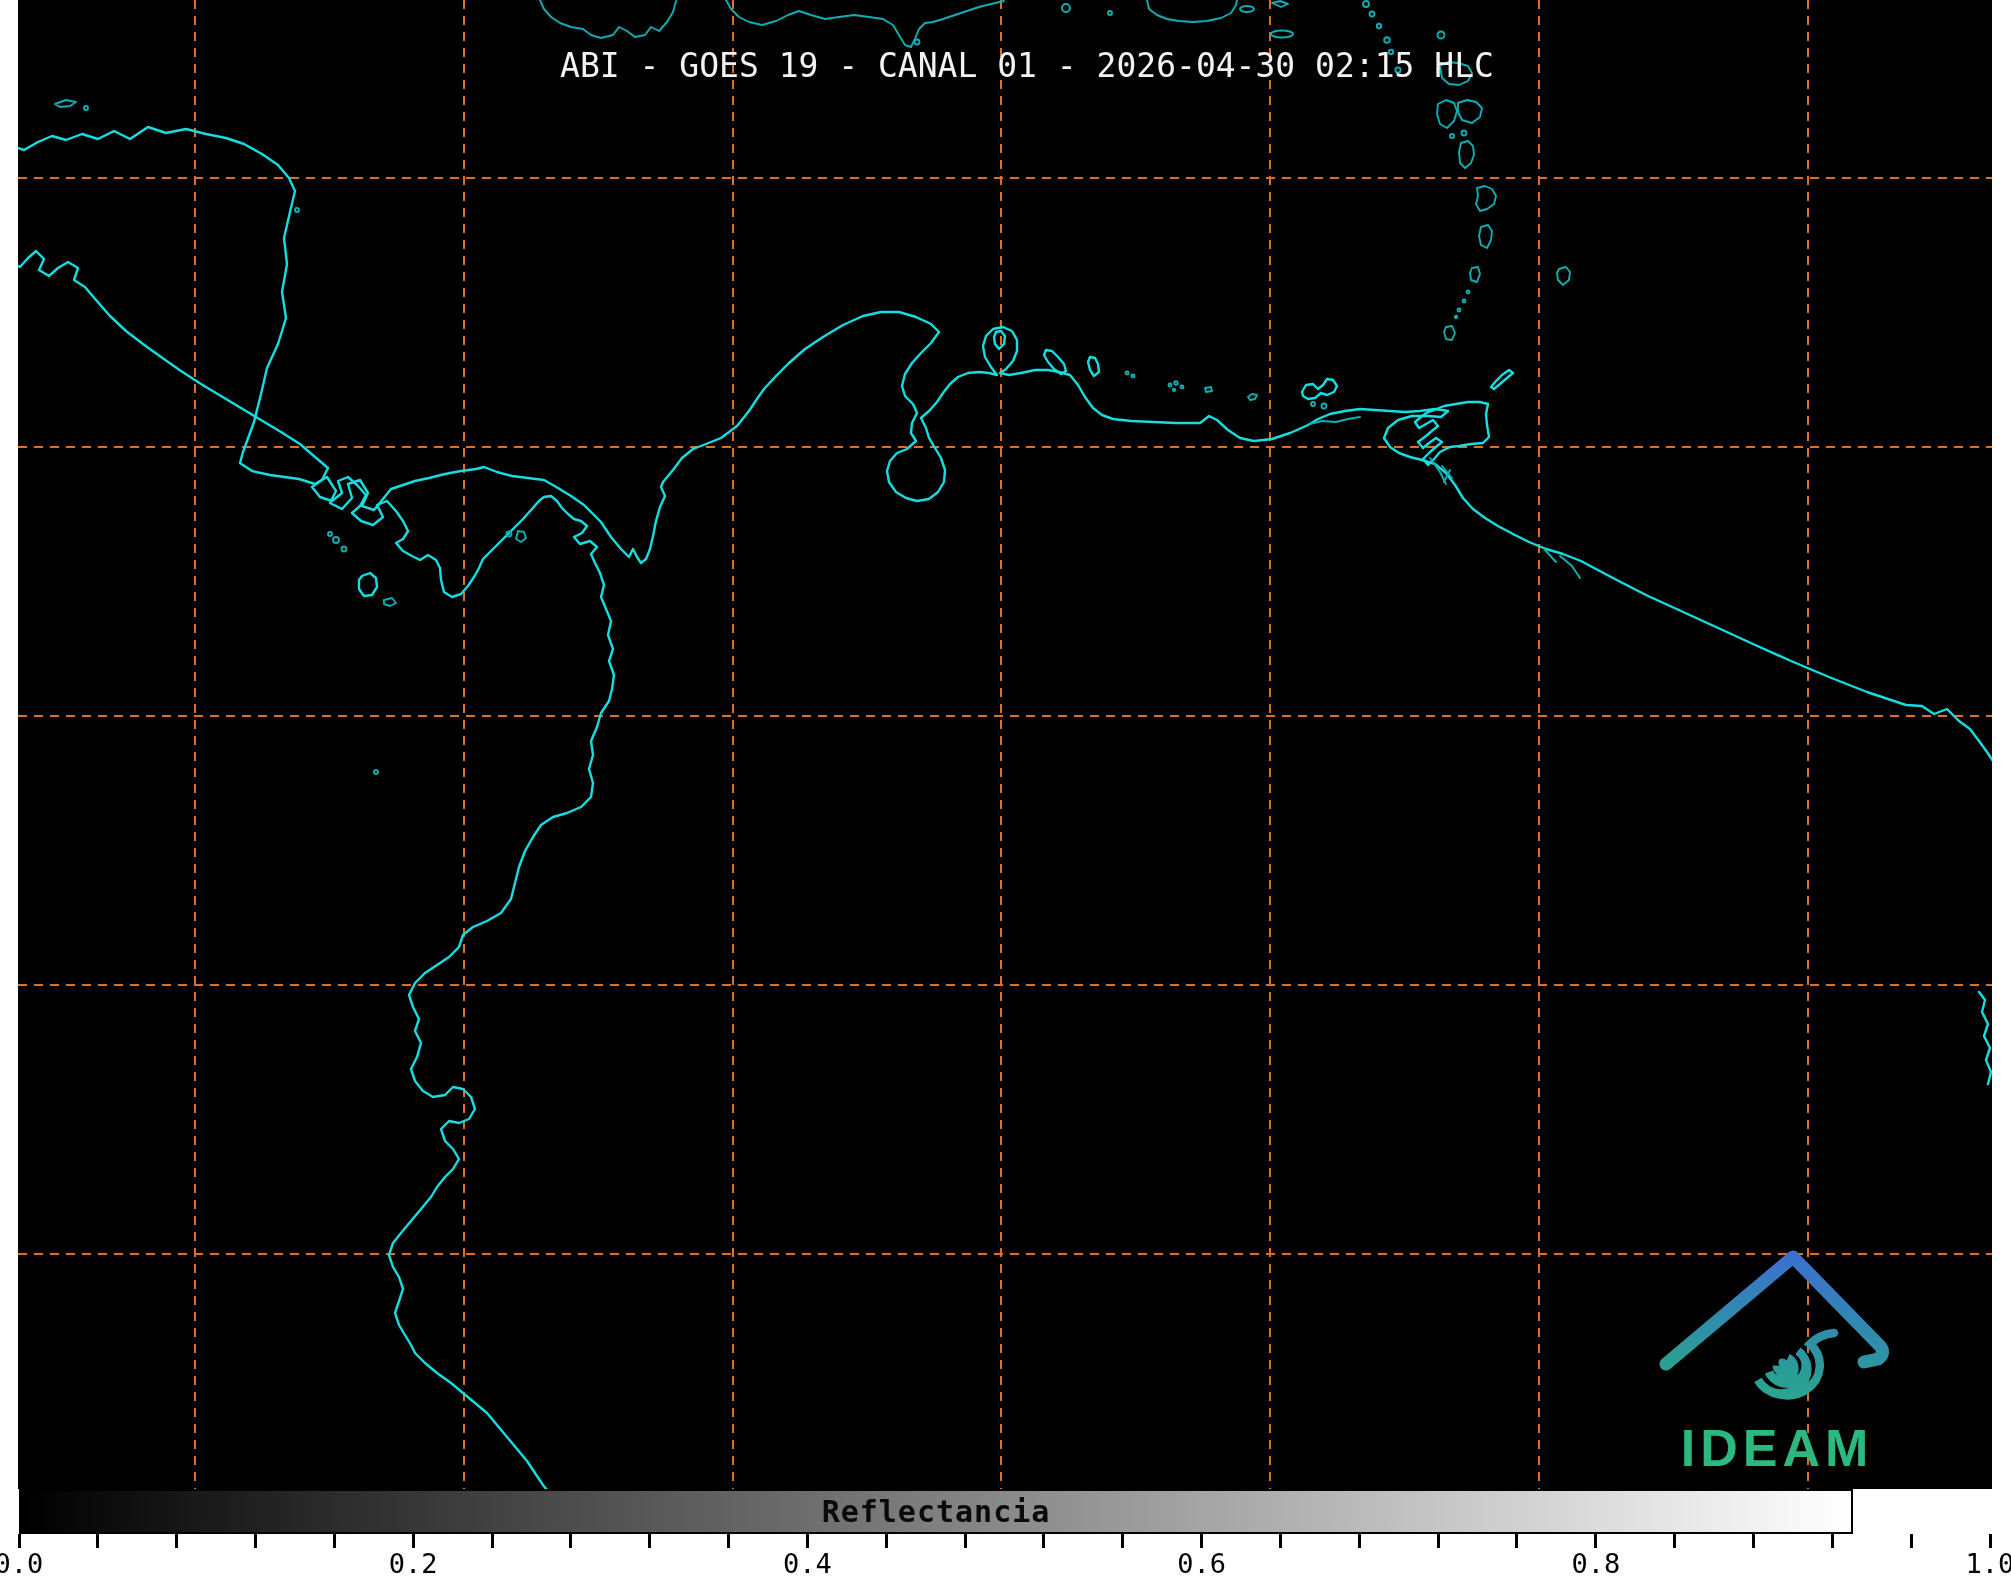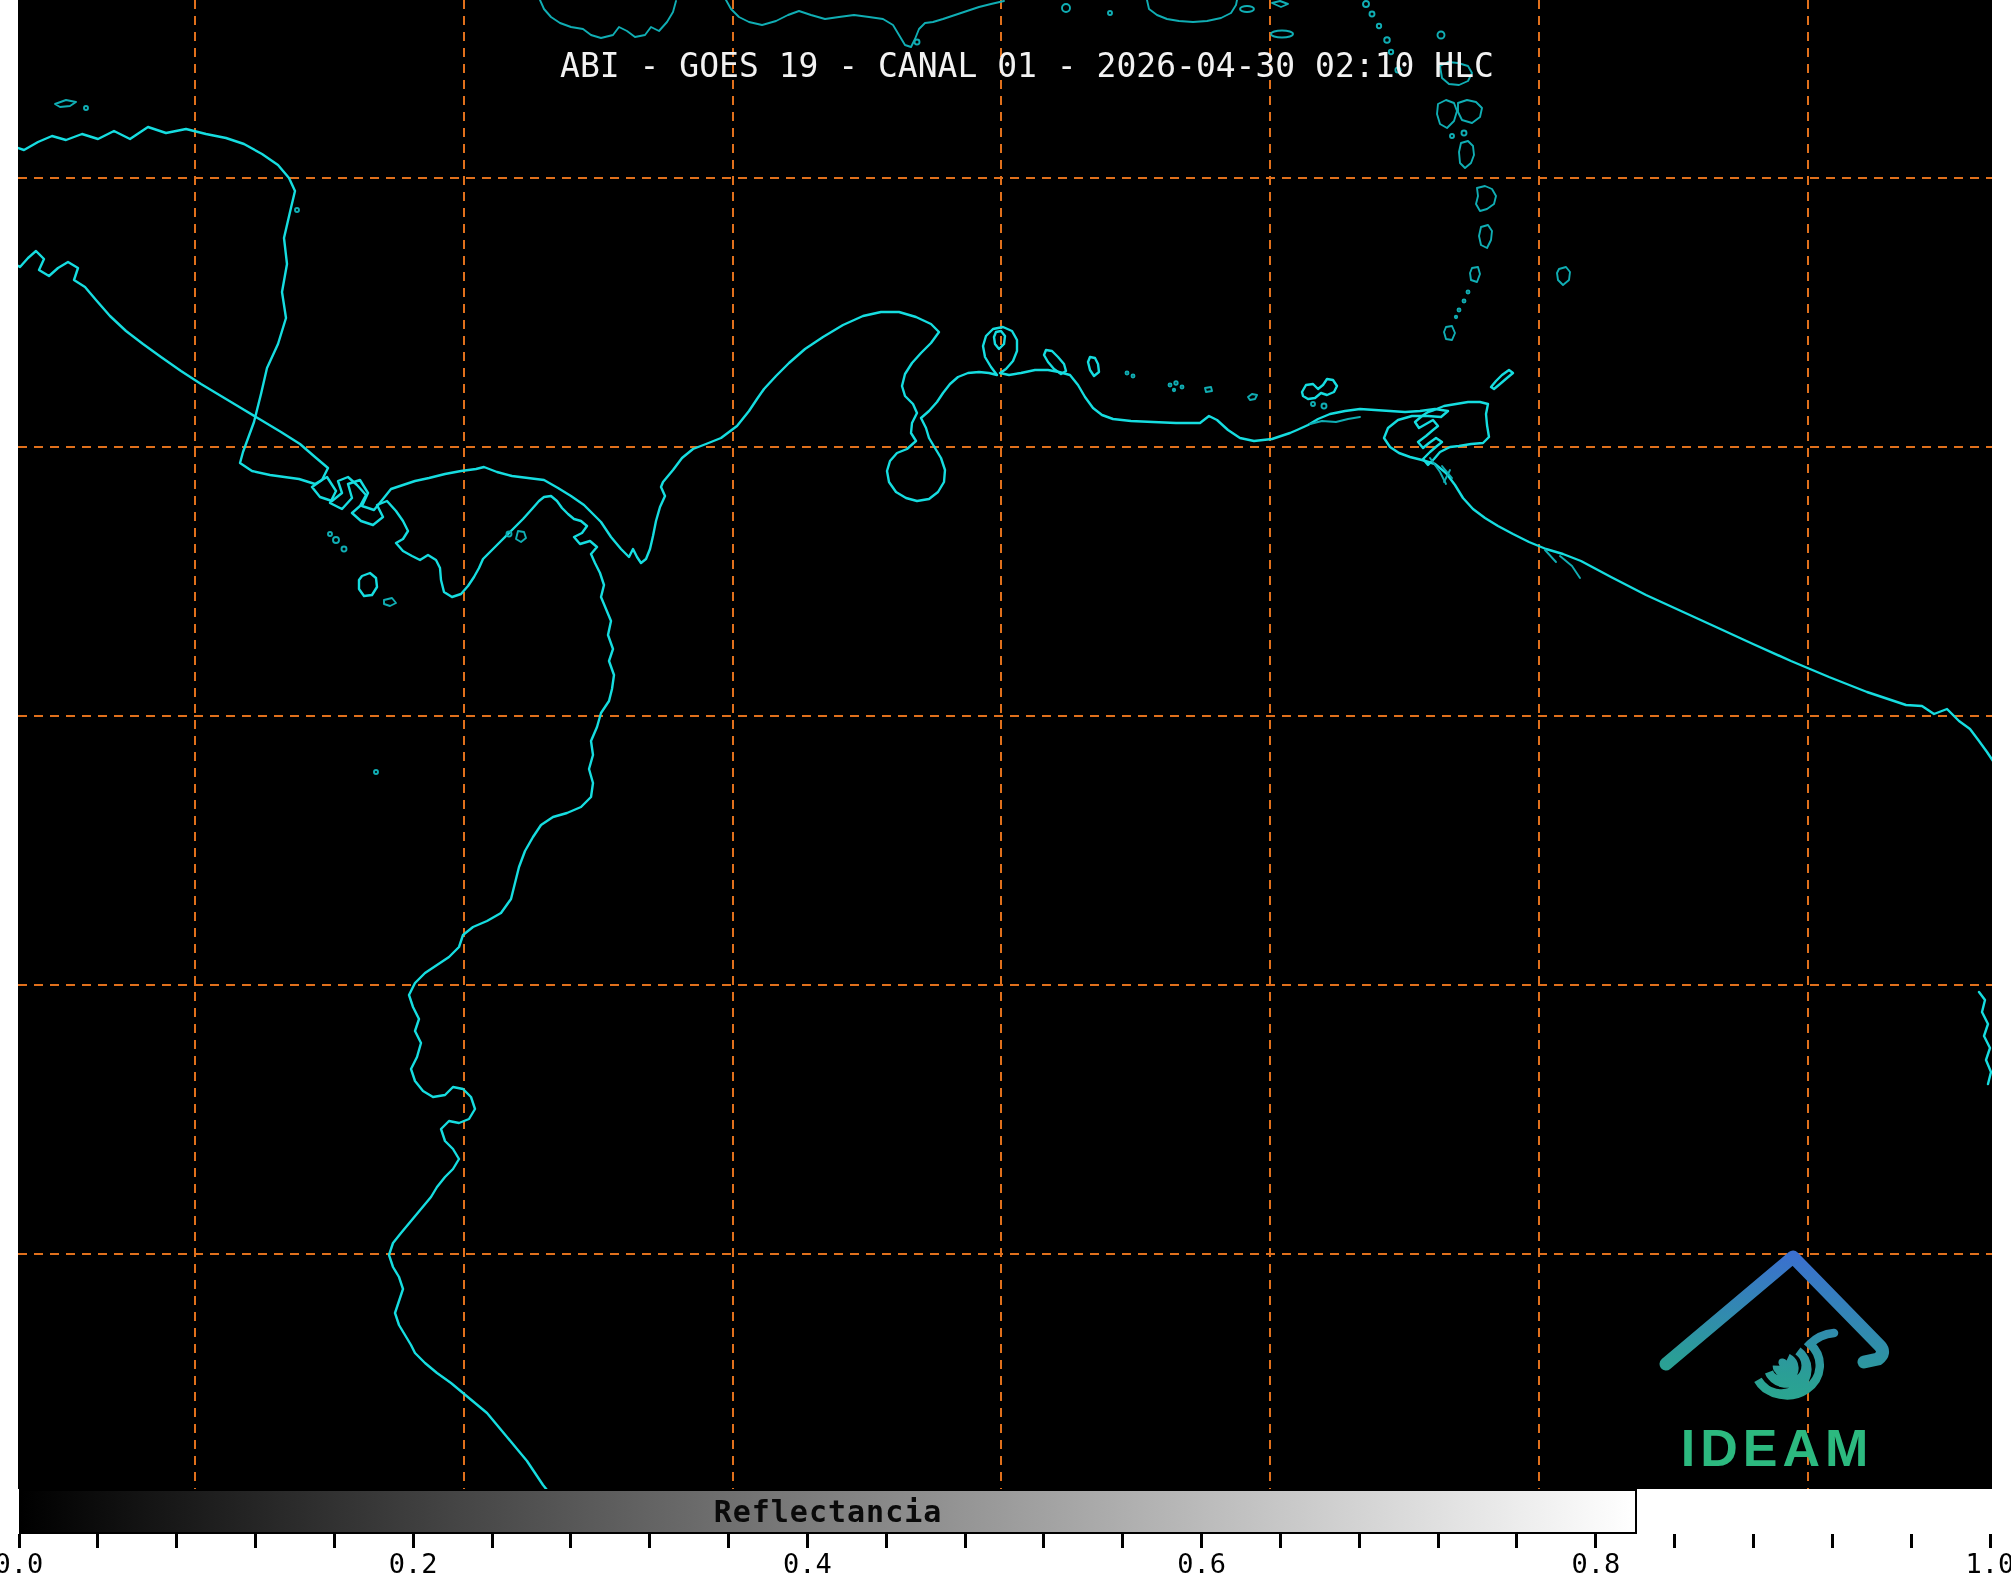--- a/index.html
+++ b/index.html
@@ -9,21 +9,21 @@
   }
   .map-svg{position:absolute;left:0;top:0;}
   .coast{fill:none;stroke:var(--coast);stroke-width:2.4;stroke-linejoin:round;stroke-linecap:round;}
   .coast-dim{fill:none;stroke:var(--coast-dim);stroke-width:1.9;stroke-linejoin:round;stroke-linecap:round;}
   .gridline{stroke:var(--grid);stroke-width:2;stroke-dasharray:9 7;fill:none;}
   .map-title{
     position:absolute;top:46px;left:1027px;transform:translateX(-50%);
     color:#f2f2f2;font-size:33px;letter-spacing:0px;white-space:nowrap;z-index:5;
   }
   .colorbar{
-    position:absolute;left:19px;top:1489px;width:1618px;height:45px;box-sizing:border-box;
+    position:absolute;left:19px;top:1489px;width:1834px;height:45px;box-sizing:border-box;
     border:2px solid #000;background:linear-gradient(to right,var(--cb-left),var(--cb-right));
     display:flex;align-items:center;justify-content:center;z-index:6;
   }
   .colorbar-label{
     font-weight:bold;font-size:30px;color:#0a0a0a;letter-spacing:1px;
   }
   .cb-tick{position:absolute;top:1534px;width:3px;height:14px;background:#000;z-index:6;}
   .cb-ticklabel{
     position:absolute;top:1548px;width:90px;margin-left:-45px;text-align:center;
     font-size:27px;color:#000;z-index:6;
@@ -209,21 +209,21 @@
 
     <g>
       <path d="M 1666,1364 L 1793,1257 1880,1346 Q 1886,1353 1878,1359 L 1864,1362" fill="none" stroke="url(#logograd)" stroke-width="13" stroke-linecap="round" stroke-linejoin="round"></path>
       <path d="M 1783,1363 a4,4 0 1 1 -6,3 a8,8 0 1 0 11,-8 a13,12 0 1 1 -19,14 a19,18 0 1 0 29,-21 a26,24 0 1 1 -40,29 a33,30 0 1 0 52,-36 c 6,-6 14,-10 24,-11" fill="none" stroke="url(#logograd)" stroke-width="8.5" stroke-linecap="round"></path>
       <circle cx="1782" cy="1362" r="3.5" fill="url(#logograd)"></circle>
       <text class="logo-text" x="1777" y="1466" text-anchor="middle" id="logo-text" fill="#2cb97f">IDEAM</text>
     </g>
   </g>
 </svg>
 
-<div class="map-title">ABI - GOES 19 - CANAL 01 - 2026-04-30 02:10 HLC</div>
+<div class="map-title">ABI - GOES 19 - CANAL 01 - 2026-04-30 02:15 HLC</div>
 
 <div class="colorbar">
   <span class="colorbar-label">Reflectancia</span>
 </div>
 <div id="cb-ticks">
     <div class="cb-tick" style="left: 17.5px;"></div>
     <div class="cb-ticklabel" style="left: 19px;">0.0</div>
     <div class="cb-tick" style="left: 96.34px;"></div>
     <div class="cb-tick" style="left: 175.18px;"></div>
     <div class="cb-tick" style="left: 254.02px;"></div>

